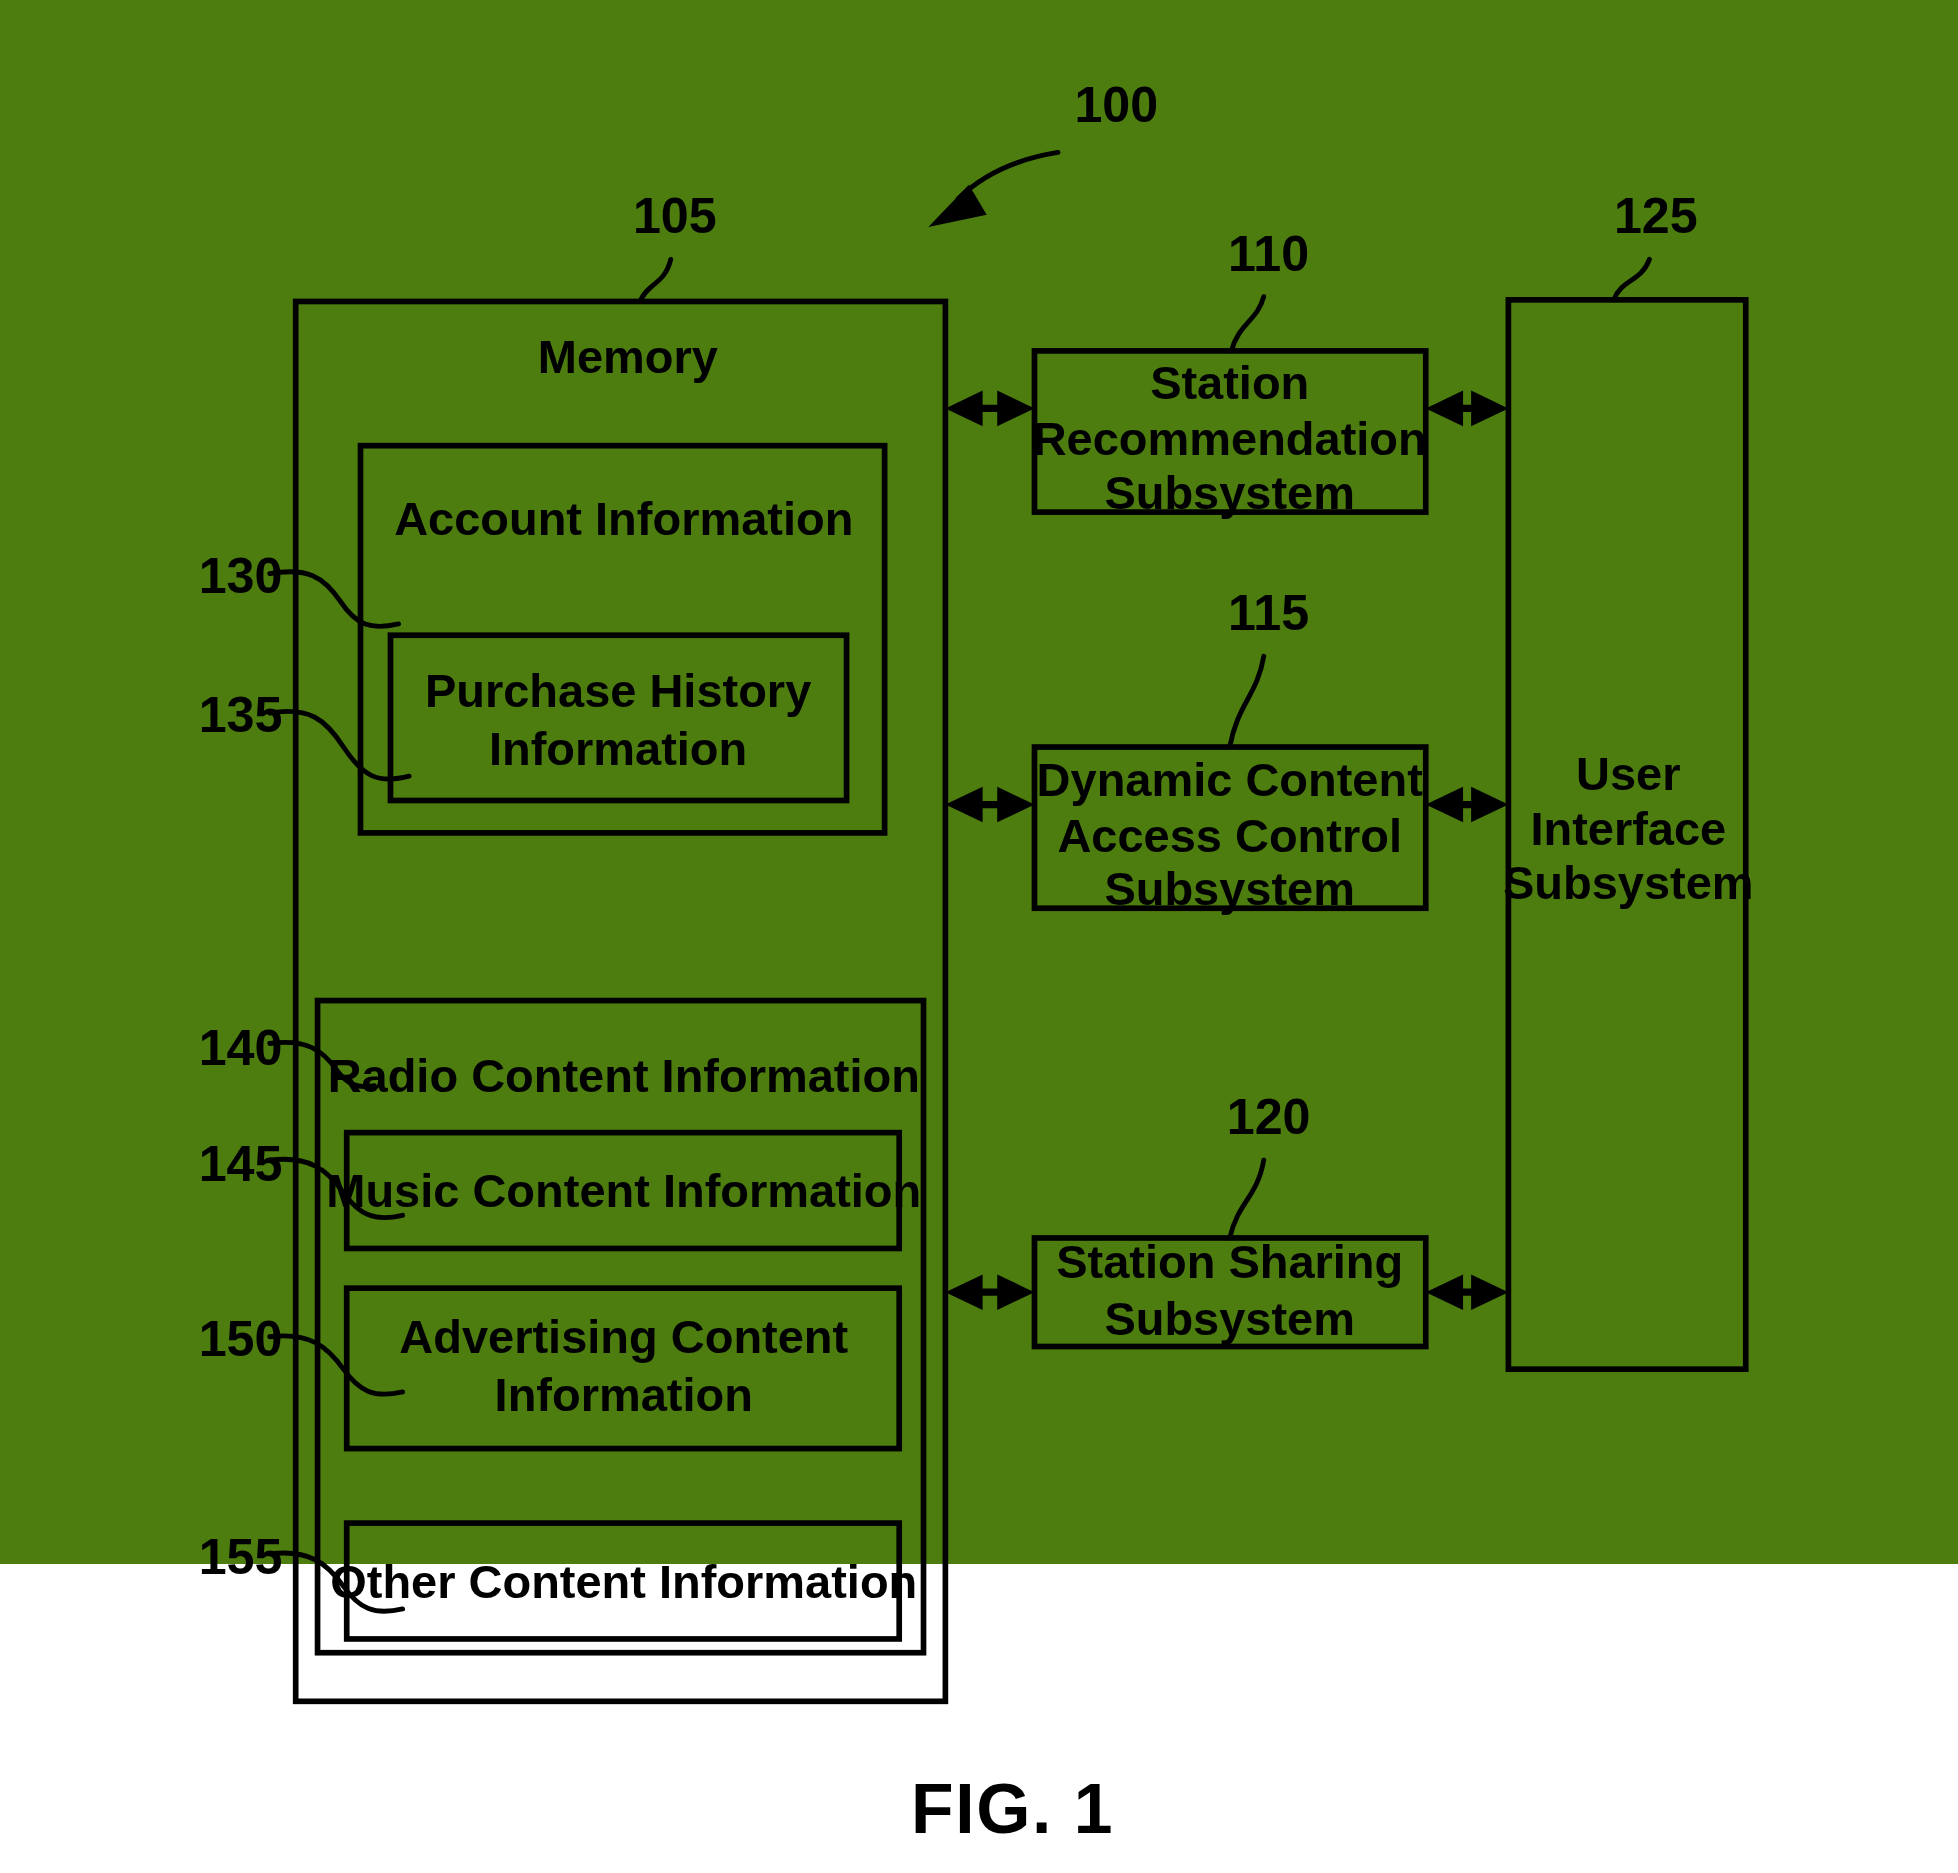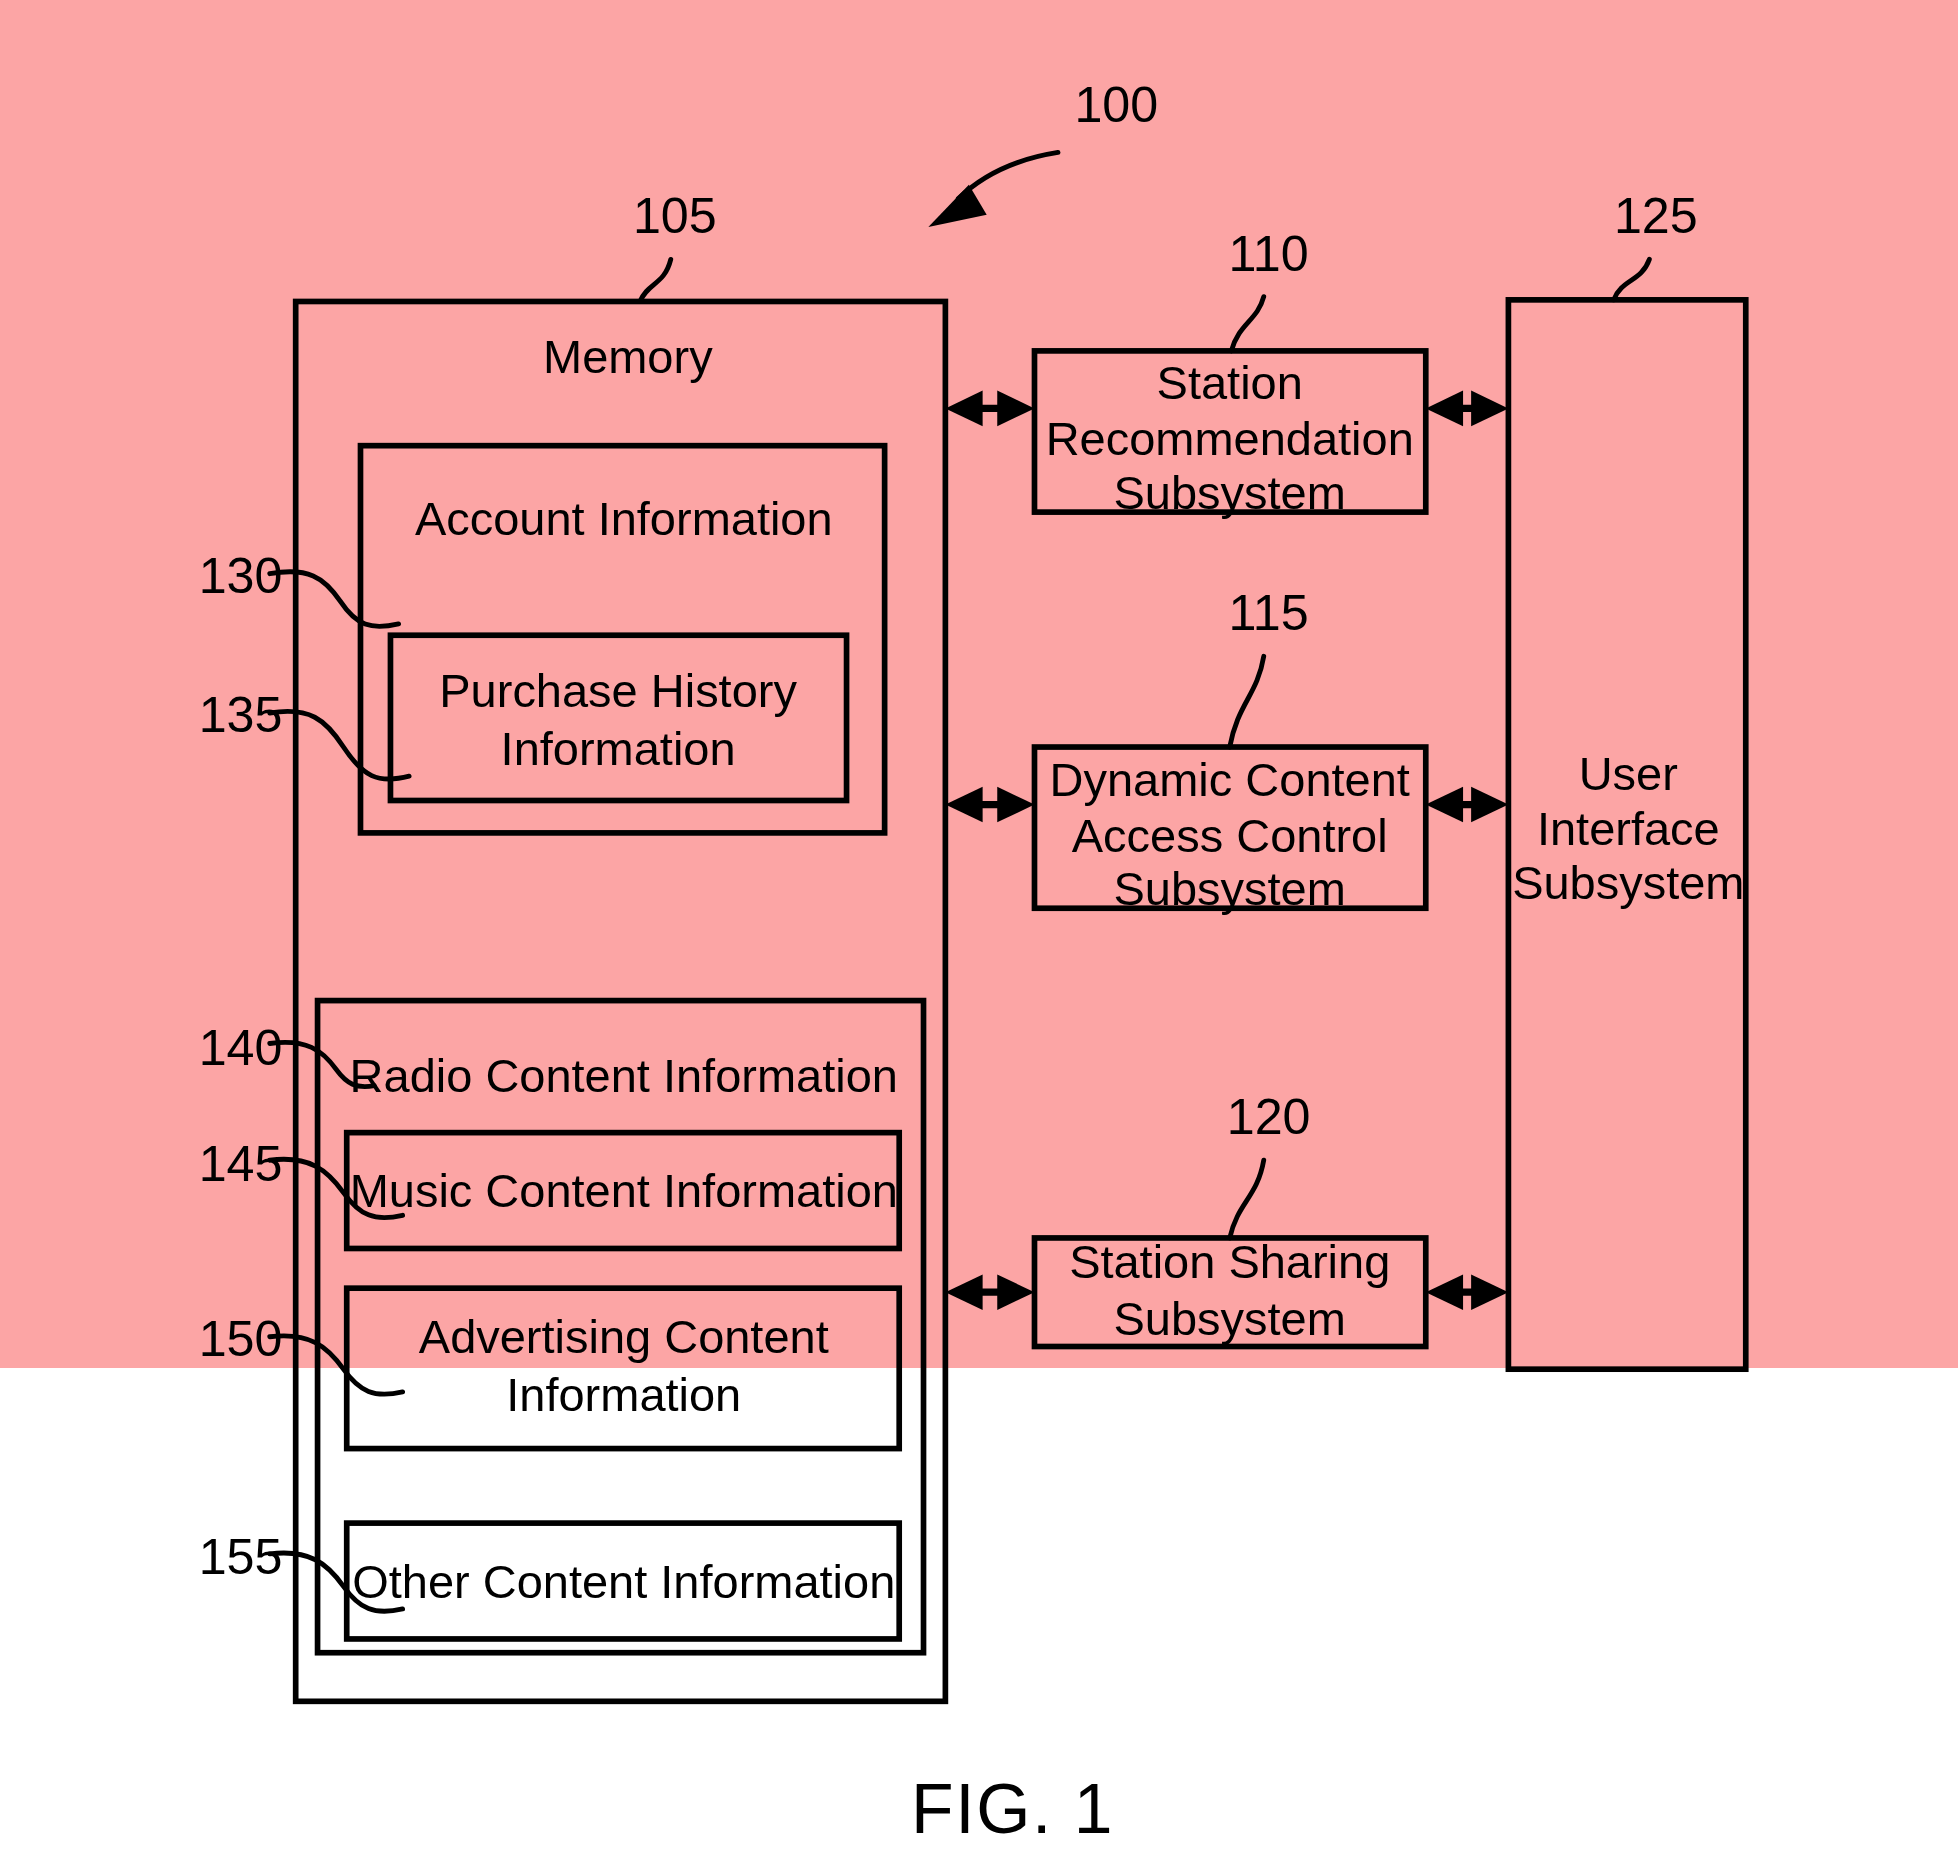--- a/index.html
+++ b/index.html
@@ -11,22 +11,23 @@
   body {
     width: 1958px;
     height: 1874px;
     font-family: "Liberation Sans", sans-serif;
     color: #000000;
     overflow: hidden;
   }
   #figure-root {
     position: relative;
     width: 1958px;
-    height: 1368px;
-    background: #fca5a5;
+    height: 1564px;
+    background: #4d7c0f;
+    font-weight: bold;
   }
   svg#diagram {
     display: block;
     width: 1958px;
     height: 1874px;
   }
   .box {
     fill: none;
     stroke: #000000;
     stroke-width: 7;

